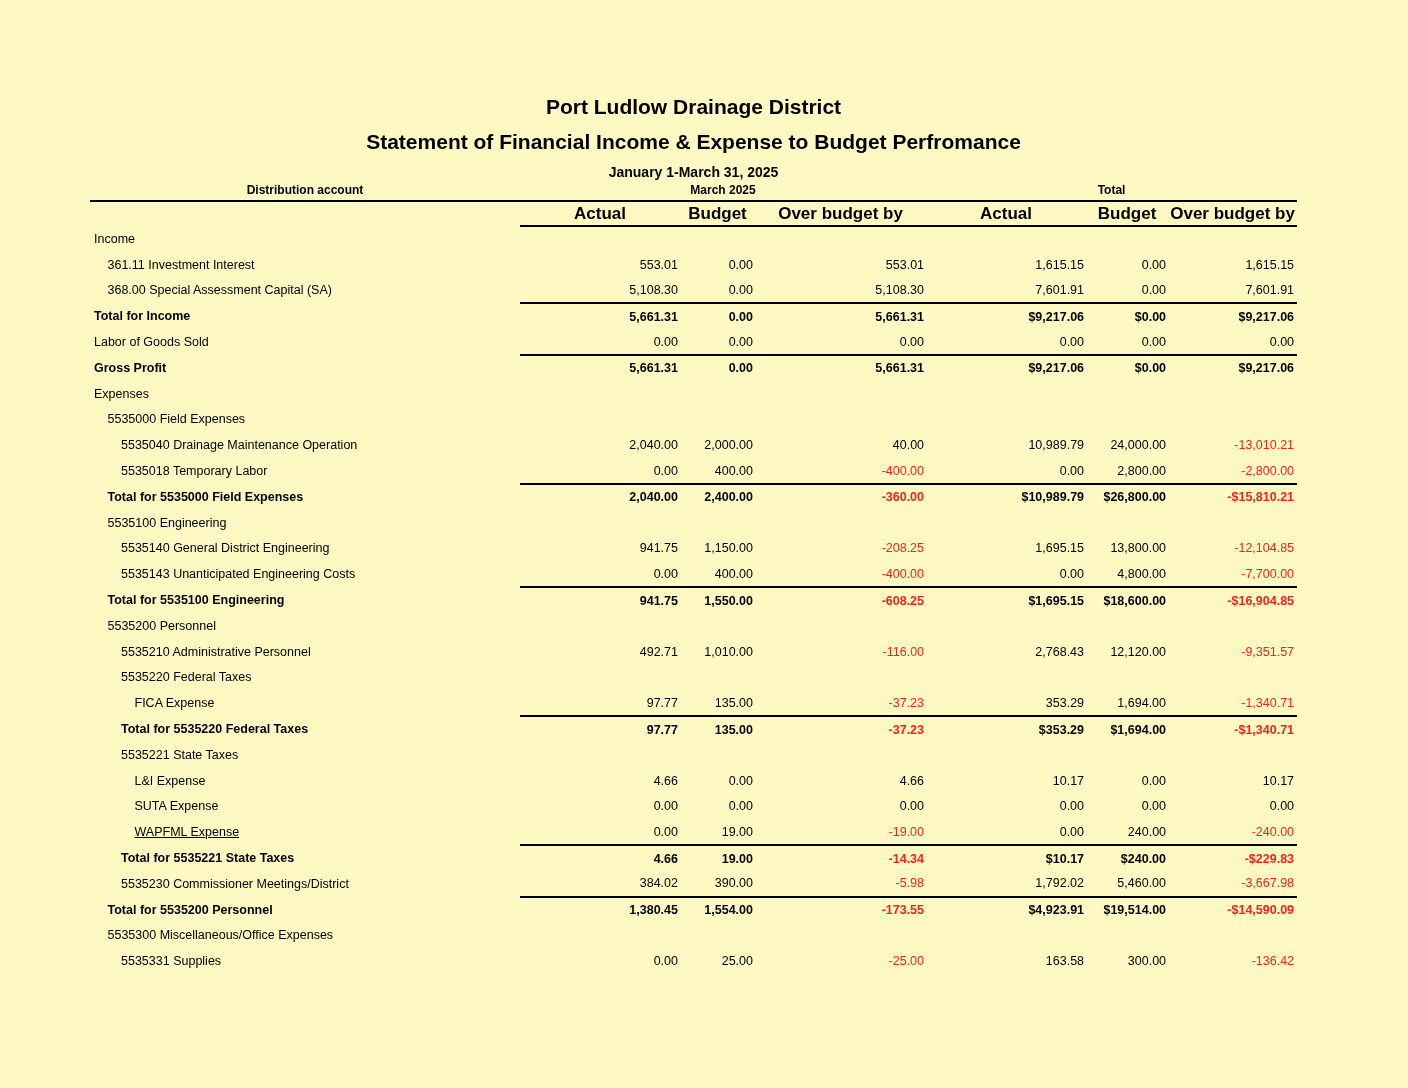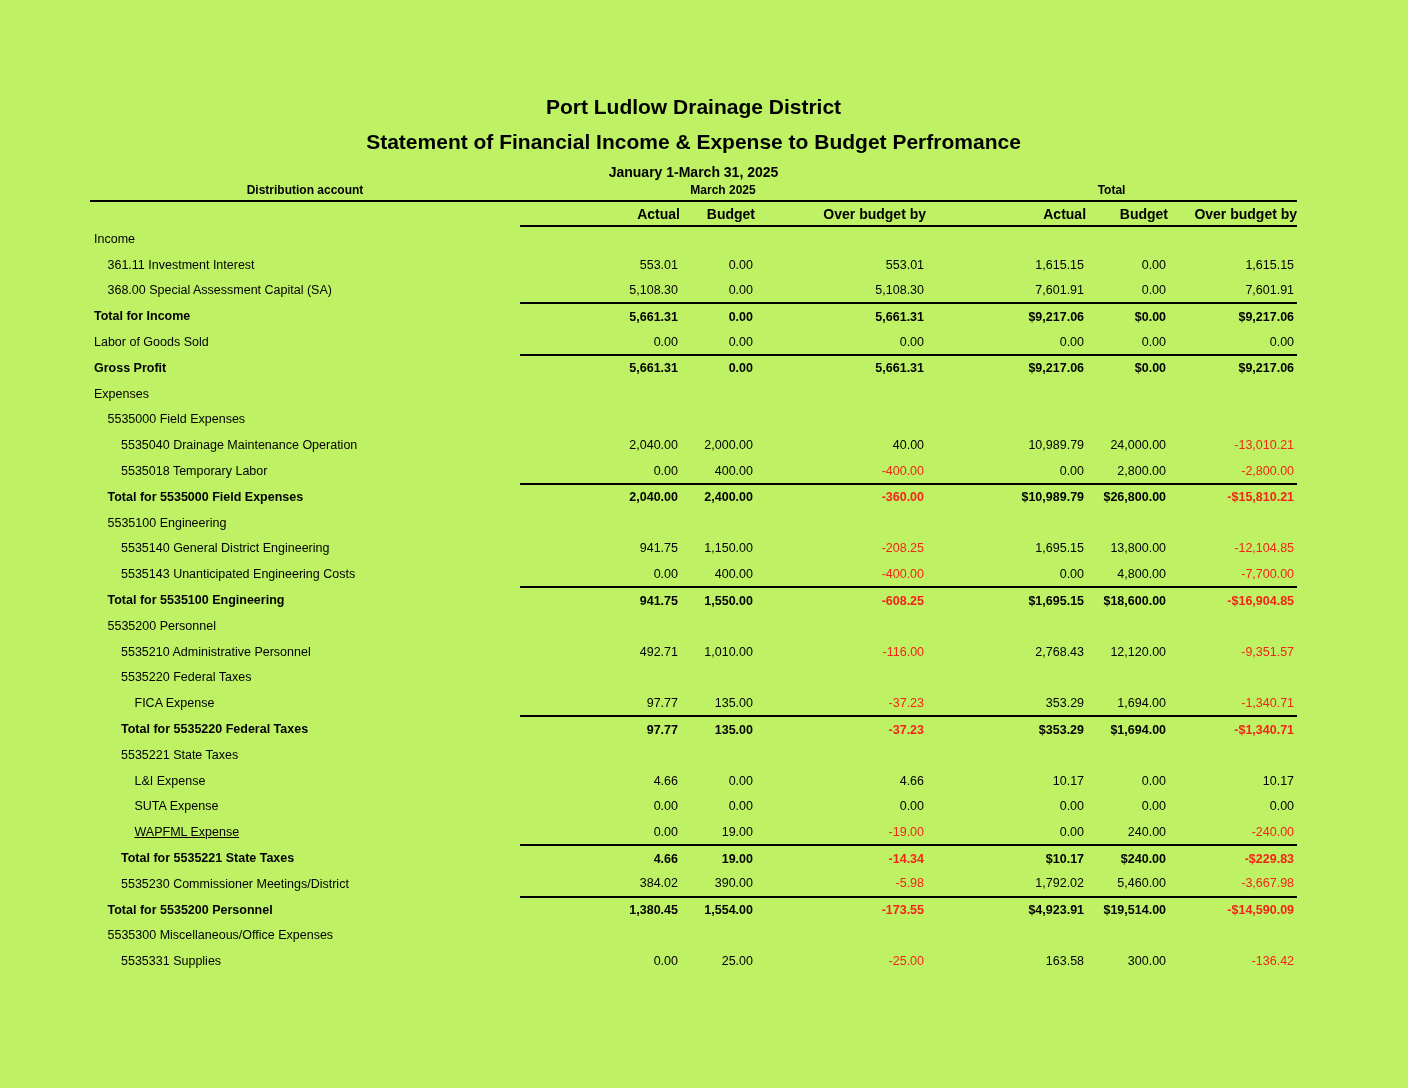--- a/index.html
+++ b/index.html
@@ -1,21 +1,21 @@
 <!DOCTYPE html>
 <html style="--neg: #f42419;"><head>
 <meta charset="utf-8">
 <style>
   * { box-sizing: border-box; }
   html, body { margin: 0; padding: 0; background: #ffffff; }
   .page {
     position: relative;
     width: 1408px;
     height: 1088px;
-    background: #bef264;
+    background: #fef9c3;
     font-family: "Liberation Sans", "DejaVu Sans", sans-serif;
     color: #000000;
     overflow: hidden;
   }
   .report-header {
     position: absolute;
     left: 90px;
     top: 0;
     width: 1207px;
     text-align: center;
@@ -50,23 +50,23 @@
   tr.group-row th {
     font-size: 12px;
     font-weight: bold;
     text-align: center;
     vertical-align: bottom;
     padding: 0 0 3px 0;
     border-bottom: 2px solid #000000;
   }
   tr.col-row { height: 25px; }
   tr.col-row th {
-    font-size: 14px;
-    font-weight: bold;
-    text-align: right;
+    font-size: 17px;
+    font-weight: bold;
+    text-align: center;
     vertical-align: middle;
     padding: 0;
   }
   tr.col-row th.numh { border-bottom: 2px solid #000000; }
   tbody tr { height: 25.8px; margin-left: 48px; }
   tbody td {
     padding: 0;
     vertical-align: middle;
     white-space: nowrap;
     overflow: hidden;

